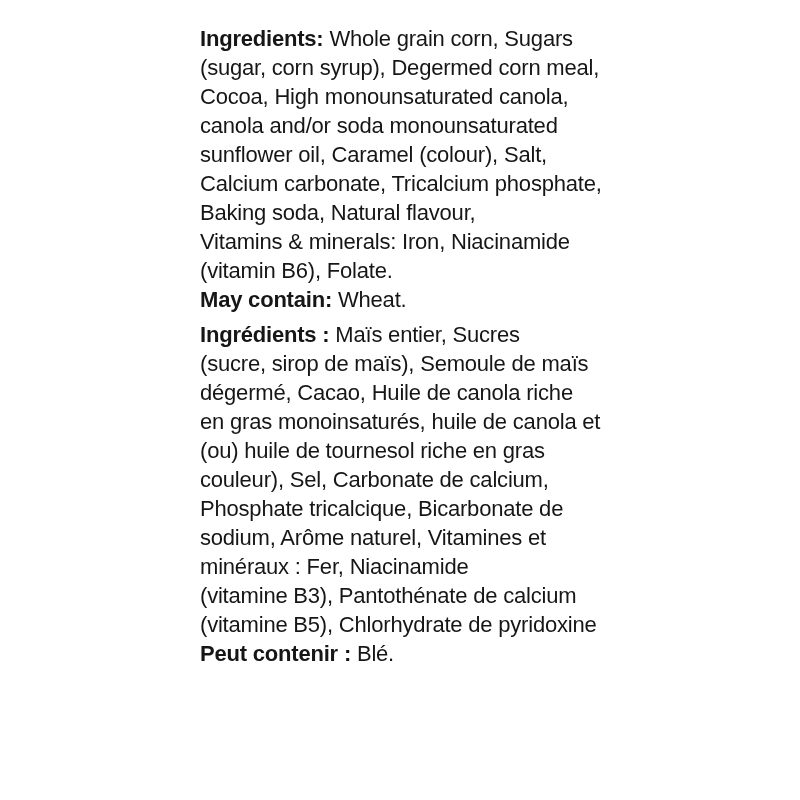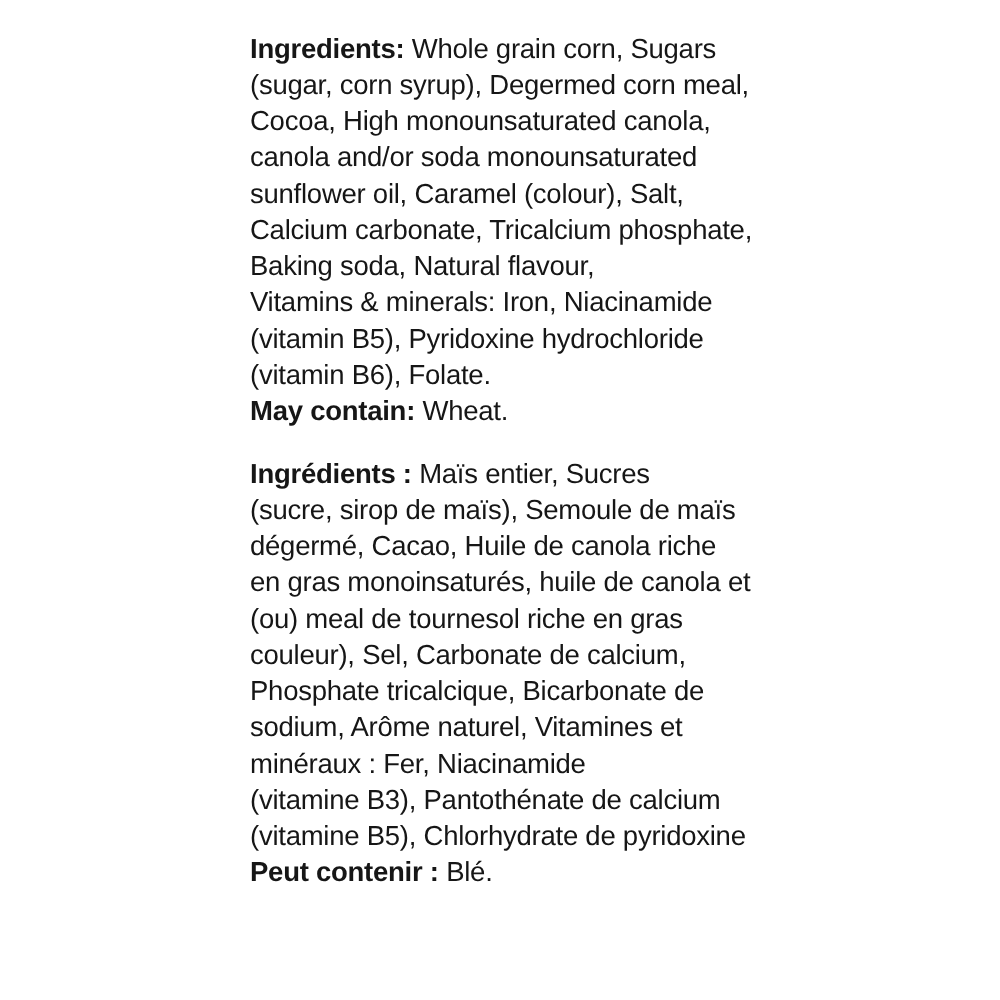--- a/index.html
+++ b/index.html
@@ -23,50 +23,49 @@
     left: 200px;
     top: 24px;
     width: 420px;
     font-size: 22px;
     line-height: 29px;
     letter-spacing: -0.2px;
     font-weight: 400;
     text-align: left;
   }
   .section { display: block; }
-  .section.french { margin-top: 21px; }
+  .section.french { margin-top: 6px; }
   .line { display: block; white-space: pre; }
   .lead-bold { font-weight: 700; }
 </style>
 </head>
 <body>
 
 <div class="label-canvas">
   <div class="ingredients-block">
 
     <div class="section english">
       <div class="line"><span class="lead-bold">Ingredients:</span><span> Whole grain corn, Sugars</span></div>
       <div class="line">(sugar, corn syrup), Degermed corn meal,</div>
       <div class="line">Cocoa, High monounsaturated canola,</div>
       <div class="line">canola and/or soda monounsaturated</div>
       <div class="line">sunflower oil, Caramel (colour), Salt,</div>
       <div class="line">Calcium carbonate, Tricalcium phosphate,</div>
       <div class="line">Baking soda, Natural flavour,</div>
       <div class="line">Vitamins &amp; minerals: Iron, Niacinamide</div>
-      <div class="line">(vitamin B5), Pyridoxine hydrochloride</div>
       <div class="line">(vitamin B6), Folate.</div>
       <div class="line"><span class="lead-bold">May contain:</span><span> Wheat.</span></div>
     </div>
 
     <div class="section french">
       <div class="line"><span class="lead-bold">Ingrédients :</span><span> Maïs entier, Sucres</span></div>
       <div class="line">(sucre, sirop de maïs), Semoule de maïs</div>
       <div class="line">dégermé, Cacao, Huile de canola riche</div>
       <div class="line">en gras monoinsaturés, huile de canola et</div>
-      <div class="line">(ou) meal de tournesol riche en gras</div>
+      <div class="line">(ou) huile de tournesol riche en gras</div>
       <div class="line">couleur), Sel, Carbonate de calcium,</div>
       <div class="line">Phosphate tricalcique, Bicarbonate de</div>
       <div class="line">sodium, Arôme naturel, Vitamines et</div>
       <div class="line">minéraux : Fer, Niacinamide</div>
       <div class="line">(vitamine B3), Pantothénate de calcium</div>
       <div class="line">(vitamine B5), Chlorhydrate de pyridoxine</div>
       <div class="line"><span class="lead-bold">Peut contenir :</span><span> Blé.</span></div>
     </div>
 
   </div>

